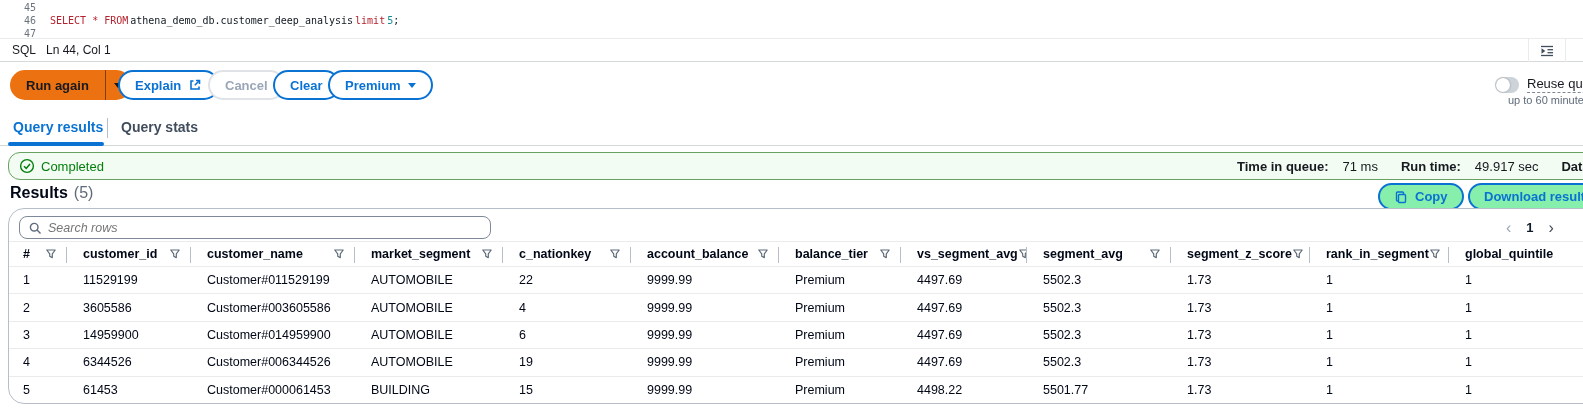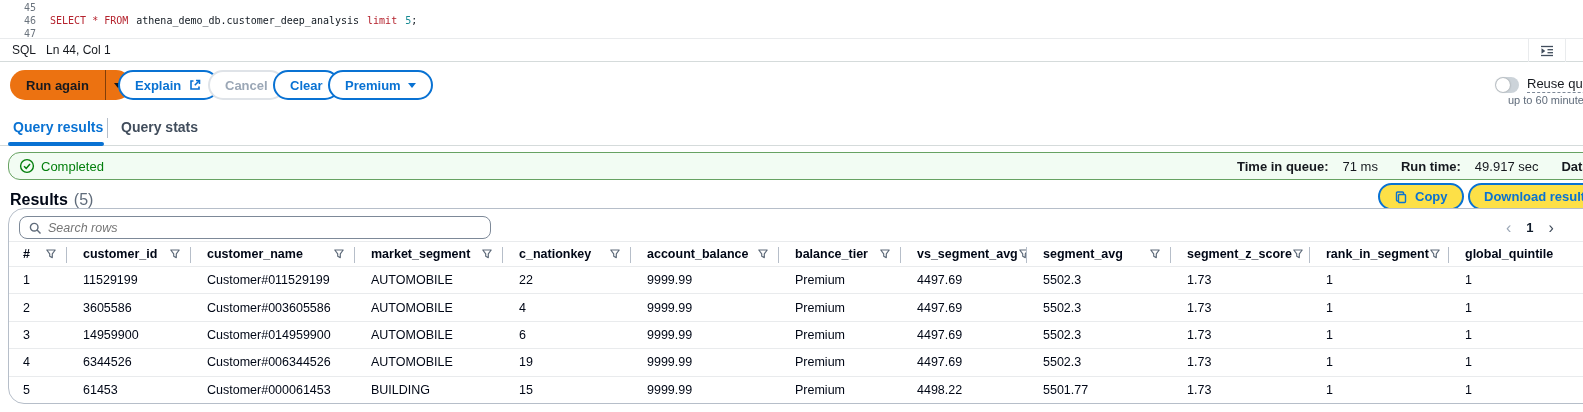--- a/index.html
+++ b/index.html
@@ -8,21 +8,21 @@
           font-family:"Liberation Sans",sans-serif;color:#000716;font-size:13px}
 
   
   .editor{position:absolute;left:0;top:0;width:100%;height:38px;
           font-family:"DejaVu Sans Mono",monospace;font-size:10px;line-height:13px;color:#101820}
   .ed-row{position:absolute;left:0;width:100%;display:flex}
   .gutter{width:36px;text-align:right;color:#6a737d;flex:none}
   .codeline{margin-left:14px;white-space:pre}
   .kw{color:#b5232e}
   .num{color:#178a93}
-  .sp{margin-right:8px}
+  .sp{margin-right:2px}
 
   
   .statusbar{position:absolute;top:38px;left:0;width:100%;height:24px;
              border-top:1px solid #e9ebed;border-bottom:1px solid #d5dbdb;font-size:12px;color:#16191f}
   .sb-lang{position:absolute;left:12px;top:0;line-height:22px}
   .sb-cursor{position:absolute;left:46px;top:0;line-height:22px}
   .sb-iconbtn{position:absolute;left:1528px;top:0;width:38px;height:23px;
               border-left:1px solid #e9ebed;border-right:1px solid #e9ebed;
               display:flex;align-items:center;justify-content:center;cursor:pointer}
 
@@ -54,25 +54,25 @@
   
   .banner{position:absolute;left:8px;top:152px;width:1600px;height:28px;background:#f2fcf3;
           border:1px solid #67a262;border-radius:12px;display:flex;align-items:center;padding-left:10px;gap:6px}
   .banner-text{color:#037f0c;font-size:13px}
   .banner-stats{position:absolute;left:1228px;top:0;height:100%;display:flex;align-items:center;gap:23px;
                 white-space:nowrap;color:#16191f;font-size:13px}
   .stat{display:flex;gap:14px;align-items:center}
   .stat .lbl{font-weight:bold}
 
   
-  .results-head{position:absolute;left:10px;top:191px;display:flex;align-items:baseline;gap:6px}
+  .results-head{position:absolute;left:10px;top:184px;display:flex;align-items:baseline;gap:6px}
   .results-title{font-size:16px;font-weight:bold}
   .results-count{font-size:16px;color:#5f6b7a}
   .btn-small{position:absolute;top:183px;height:27px;border-radius:14px;border:2px solid #0972d3;color:#0972d3;
-             font-weight:bold;font-size:13px;display:flex;align-items:center;gap:7px;padding:0 14px;background:#fde047;
+             font-weight:bold;font-size:13px;display:flex;align-items:center;gap:7px;padding:0 14px;background:#86efac;
              cursor:pointer;white-space:nowrap}
 
   
   .card{position:absolute;left:8px;top:208px;width:1648px;height:196px;border:1px solid #b6bec9;
         border-radius:16px;background:#fff;overflow:hidden}
   .search{position:absolute;left:10px;top:7px;width:472px;height:23px;border:1px solid #7d8998;border-radius:8px;
           display:flex;align-items:center;padding:10px 8px;gap:6px;background:#fff}
   .search input{border:none;outline:none;font-style:italic;font-size:12.5px;color:#5f6b7a;width:100%;
                 font-family:inherit;background:transparent}
   .pager{position:absolute;left:1497px;top:7px;display:flex;align-items:center;gap:15px;font-size:13px;line-height:23px}

